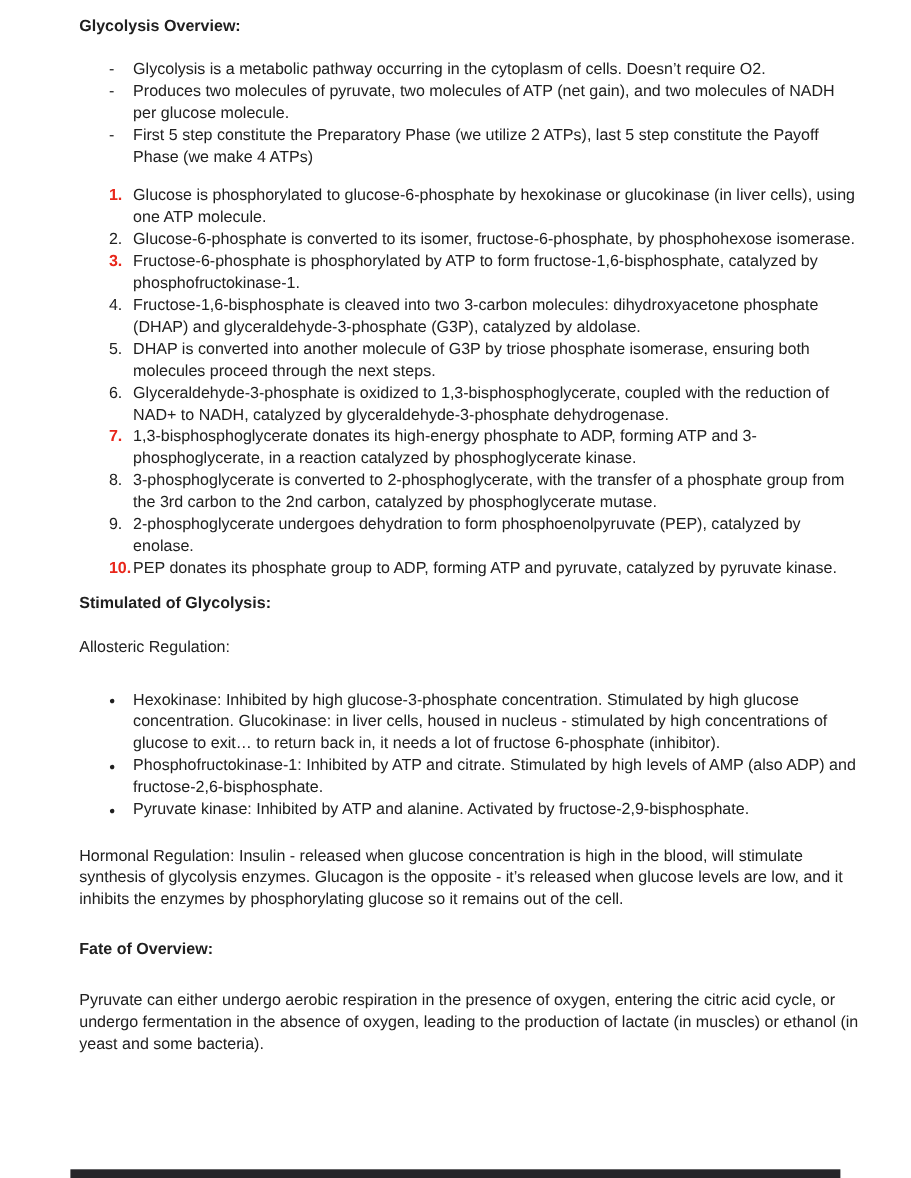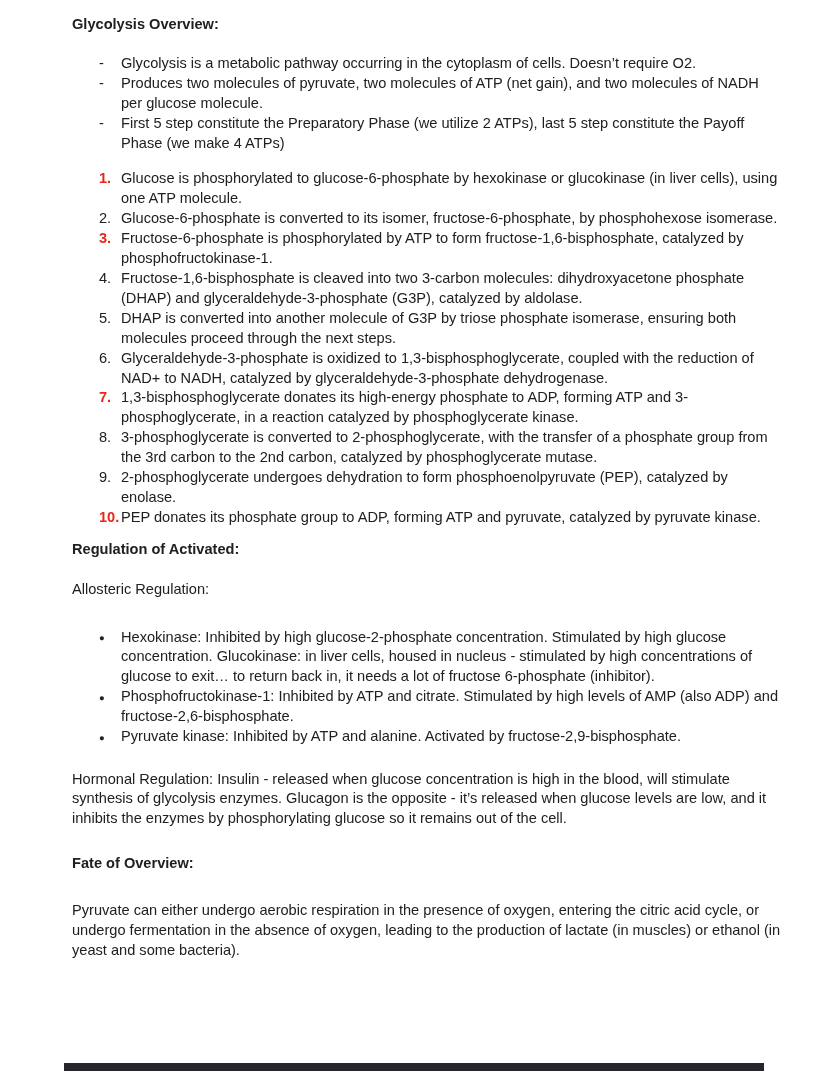--- a/index.html
+++ b/index.html
@@ -89,28 +89,28 @@
     <div class="li">
       <span class="marker">9.</span>
       <span class="text">2-phosphoglycerate undergoes dehydration to form phosphoenolpyruvate (PEP), catalyzed by enolase.</span>
     </div>
     <div class="li">
       <span class="marker red">10.</span>
       <span class="text">PEP donates its phosphate group to ADP, forming ATP and pyruvate, catalyzed by pyruvate kinase.</span>
     </div>
   </div>
 
-  <div class="heading" style="margin-bottom:20px">Regulation of Activated:</div>
+  <div class="heading" style="margin-bottom:20px">Stimulated of Glycolysis:</div>
 
   <p style="margin-bottom:28px">Allosteric Regulation:</p>
 
   <div class="list indent" style="margin-bottom:22px">
     <div class="li bullet">
       <span class="marker">●</span>
-      <span class="text">Hexokinase: Inhibited by high glucose-2-phosphate concentration. Stimulated by high glucose concentration. Glucokinase: in liver cells, housed in nucleus - stimulated by high concentrations of glucose to exit… to return back in, it needs a lot of fructose 6-phosphate (inhibitor).</span>
+      <span class="text">Hexokinase: Inhibited by high glucose-3-phosphate concentration. Stimulated by high glucose concentration. Glucokinase: in liver cells, housed in nucleus - stimulated by high concentrations of glucose to exit… to return back in, it needs a lot of fructose 6-phosphate (inhibitor).</span>
     </div>
     <div class="li bullet">
       <span class="marker">●</span>
       <span class="text">Phosphofructokinase-1: Inhibited by ATP and citrate. Stimulated by high levels of AMP (also ADP) and fructose-2,6-bisphosphate.</span>
     </div>
     <div class="li bullet">
       <span class="marker">●</span>
       <span class="text">Pyruvate kinase: Inhibited by ATP and alanine. Activated by fructose-2,9-bisphosphate.</span>
     </div>
   </div>

